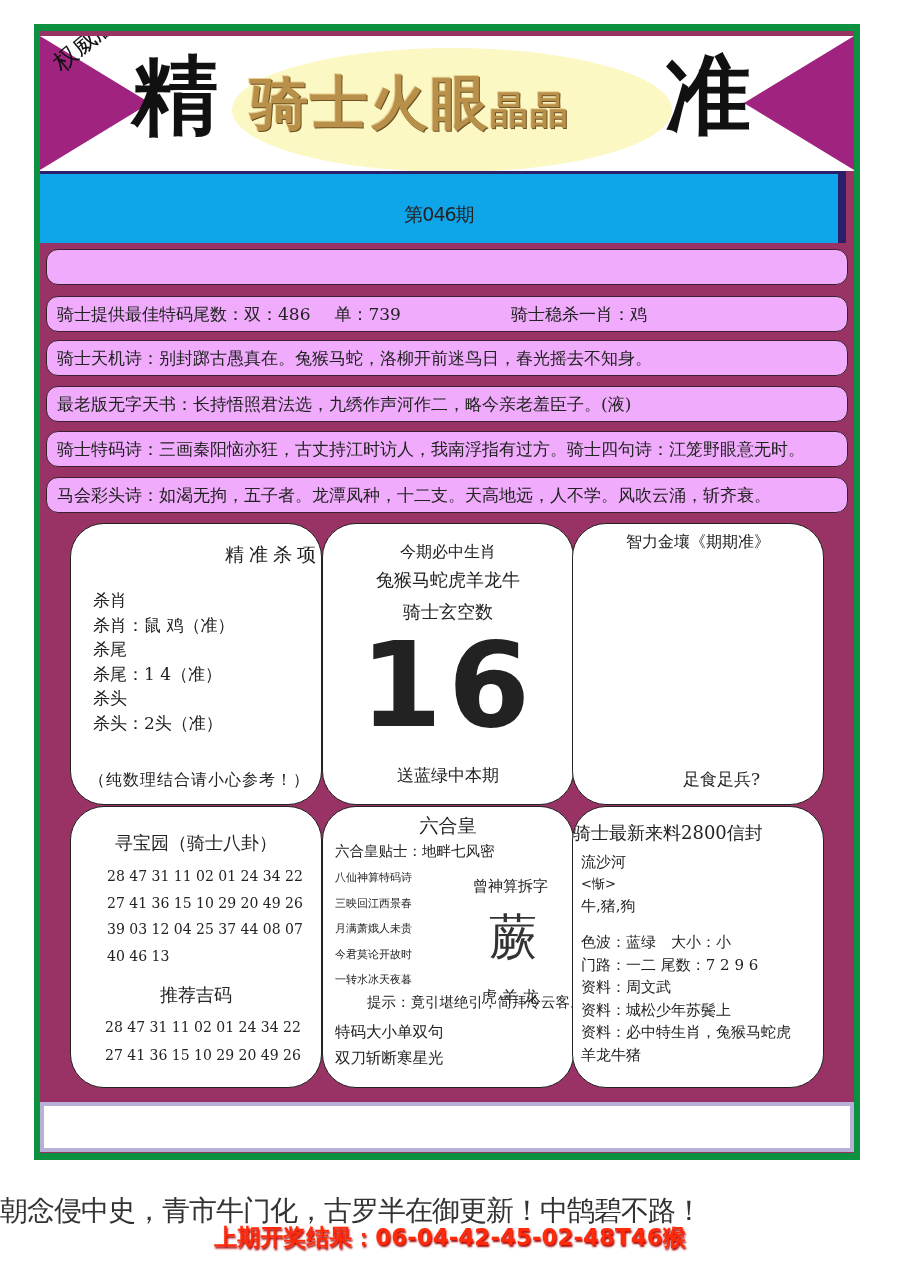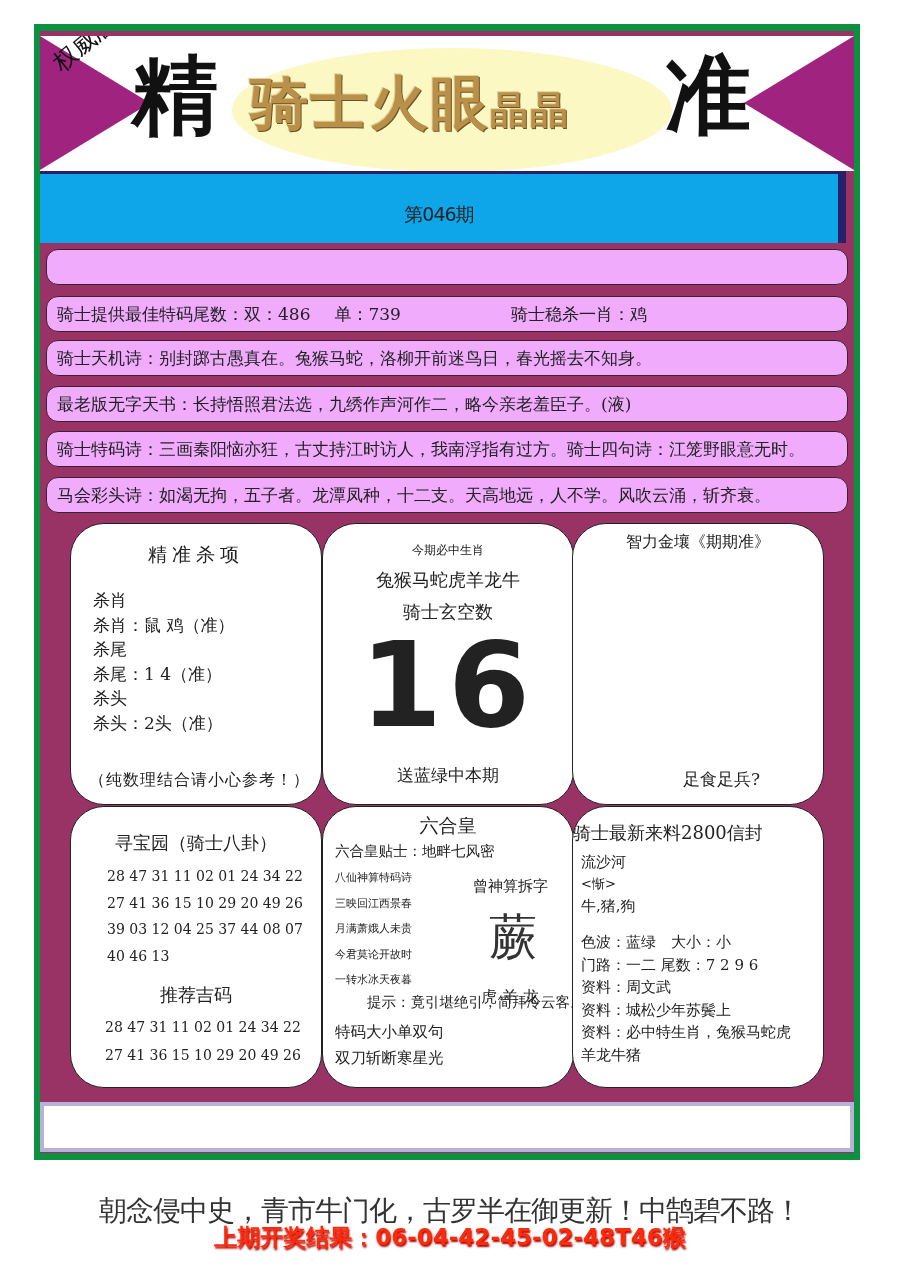--- a/index.html
+++ b/index.html
@@ -24,24 +24,24 @@
   .row .gap{display:inline-block;width:24px;}
   .row .gap2{display:inline-block;width:110px;}
   
   .box{position:absolute;background:#fff;border:1.5px solid #222;border-radius:34px;box-sizing:border-box;overflow:hidden;font-family:"DejaVu Serif",serif;}
   .b1{left:70px;top:523px;width:252px;height:282px;}
   .b2{left:322px;top:523px;width:252px;height:282px;}
   .b3{left:572px;top:523px;width:252px;height:282px;}
   .b4{left:70px;top:806px;width:252px;height:282px;}
   .b5{left:322px;top:806px;width:252px;height:282px;}
   .b6{left:572px;top:806px;width:252px;height:282px;}
-  .b1 .title{position:absolute;left:0;right:0;top:18px;text-align:center;font-size:19px;letter-spacing:5px;}
+  .b1 .title{position:absolute;left:0;right:0;top:18px;text-align:right;font-size:19px;letter-spacing:5px;}
   .b1 .lines{position:absolute;left:22px;top:64px;font-size:17px;line-height:24.6px;}
   .b1 .note{position:absolute;left:18px;top:246px;font-size:16px;letter-spacing:1px;}
-  .b2 .l1{position:absolute;left:0;right:0;top:18px;text-align:center;font-size:12px;}
+  .b2 .l1{position:absolute;left:0;right:0;top:18px;text-align:center;font-size:16px;}
   .b2 .l2{position:absolute;left:0;right:0;top:44px;text-align:center;font-size:18px;}
   .b2 .l3{position:absolute;left:0;right:0;top:76px;text-align:center;font-size:18px;}
   .b2 .num{position:absolute;left:0;right:0;top:100px;text-align:center;font-size:118px;font-weight:bold;font-family:"DejaVu Sans",sans-serif;letter-spacing:6px;line-height:1.05;}
   .b2 .l4{position:absolute;left:0;right:0;top:240px;text-align:center;font-size:17px;}
   .b3 .title{position:absolute;left:0;right:0;top:8px;text-align:center;font-size:16px;}
   .b3 .ans{position:absolute;left:110px;top:244px;font-size:17px;}
   .b4 .title{position:absolute;left:0;right:0;top:24px;text-align:center;font-size:18px;}
   .b4 .nums{position:absolute;left:36px;top:56px;font-size:14px;line-height:26.5px;}
   .b4 .title2{position:absolute;left:0;right:0;top:176px;text-align:center;font-size:18px;}
   .b4 .nums2{position:absolute;left:34px;top:206px;font-size:14px;line-height:28px;}
@@ -52,21 +52,21 @@
   .b5 .char{position:absolute;left:166px;top:98px;font-size:48px;color:#333;}
   .b5 .zodiac{position:absolute;left:158px;top:152px;font-size:16px;letter-spacing:5px;margin-top:28px;}
   .b5 .hint{position:absolute;left:12px;top:186px;font-size:14.5px;white-space:nowrap;margin-left:32px;}
   .b5 .poem2{position:absolute;left:12px;top:212px;font-size:15.5px;line-height:26px;}
   .b6 .title{position:absolute;left:0;right:0;top:14px;text-align:left;font-size:18px;}
   .b6 .lines{position:absolute;left:8px;top:44px;font-size:15px;line-height:22px;}
   .b6 .lines .sm{font-size:13px;}
   .b6 .lines2{position:absolute;left:8px;top:124px;font-size:15px;line-height:22.5px;}
   
   .bottom-band{position:absolute;left:40px;top:1102px;width:814px;height:50px;background:#fff;border:4px solid #b8b0d6;box-sizing:border-box;}
-  .footer1{position:absolute;left:0;right:0;top:1192px;text-align:center;font-size:28px;color:#333;font-family:"DejaVu Serif",serif;letter-spacing:-1px;}
+  .footer1{position:absolute;left:0;right:0;top:1192px;text-align:left;font-size:28px;color:#333;font-family:"DejaVu Serif",serif;letter-spacing:-1px;}
   .footer2{position:absolute;left:0;right:0;top:1222px;text-align:center;font-size:23px;font-weight:bold;color:#ff2a0a;font-family:"DejaVu Sans",sans-serif;text-shadow:1px 2px 2px #a00;}
 </style>
 </head>
 <body>
 
 <div class="frame"></div>
 <div class="inner"></div>
 
 <div class="header">
   <div class="tri-left"></div>

